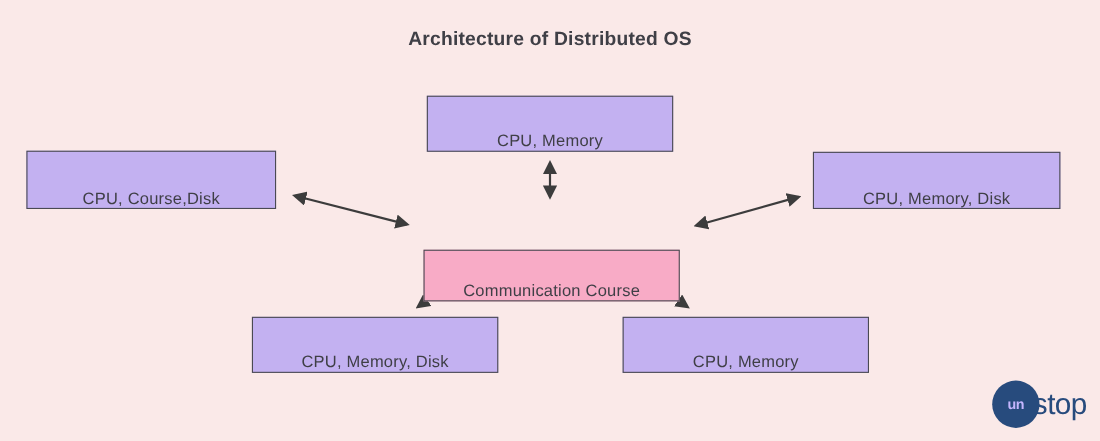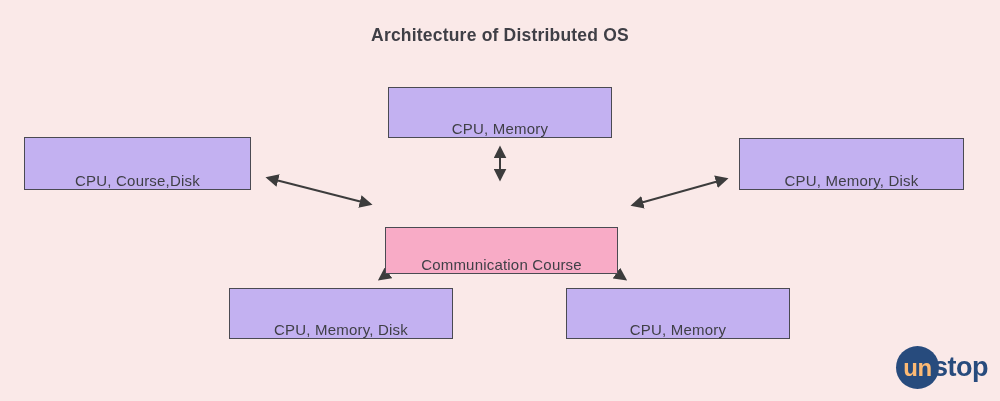--- a/index.html
+++ b/index.html
@@ -53,28 +53,28 @@
   .logo{
     position:absolute;
     right:12px;bottom:12px;
     display:flex;align-items:center;
   }
   .logo-circle{
     width:43px;height:43px;
     border-radius:50%;
     background:var(--logo-navy);
     display:flex;align-items:center;justify-content:center;
-    color:#fdba74;
-    font-size:24px;font-weight:700;
+    color:#c4b5fd;
+    font-size:13px;font-weight:700;
     letter-spacing:-.5px;
     z-index:1;
   }
   .logo-stop{
     font-size:27px;
-    font-weight:700;
+    font-weight:400;
     color:var(--logo-navy);
     letter-spacing:-.5px;
     margin-left:-6px;
   }
 </style>
 </head>
 <body>
 
 <div class="canvas">
 

